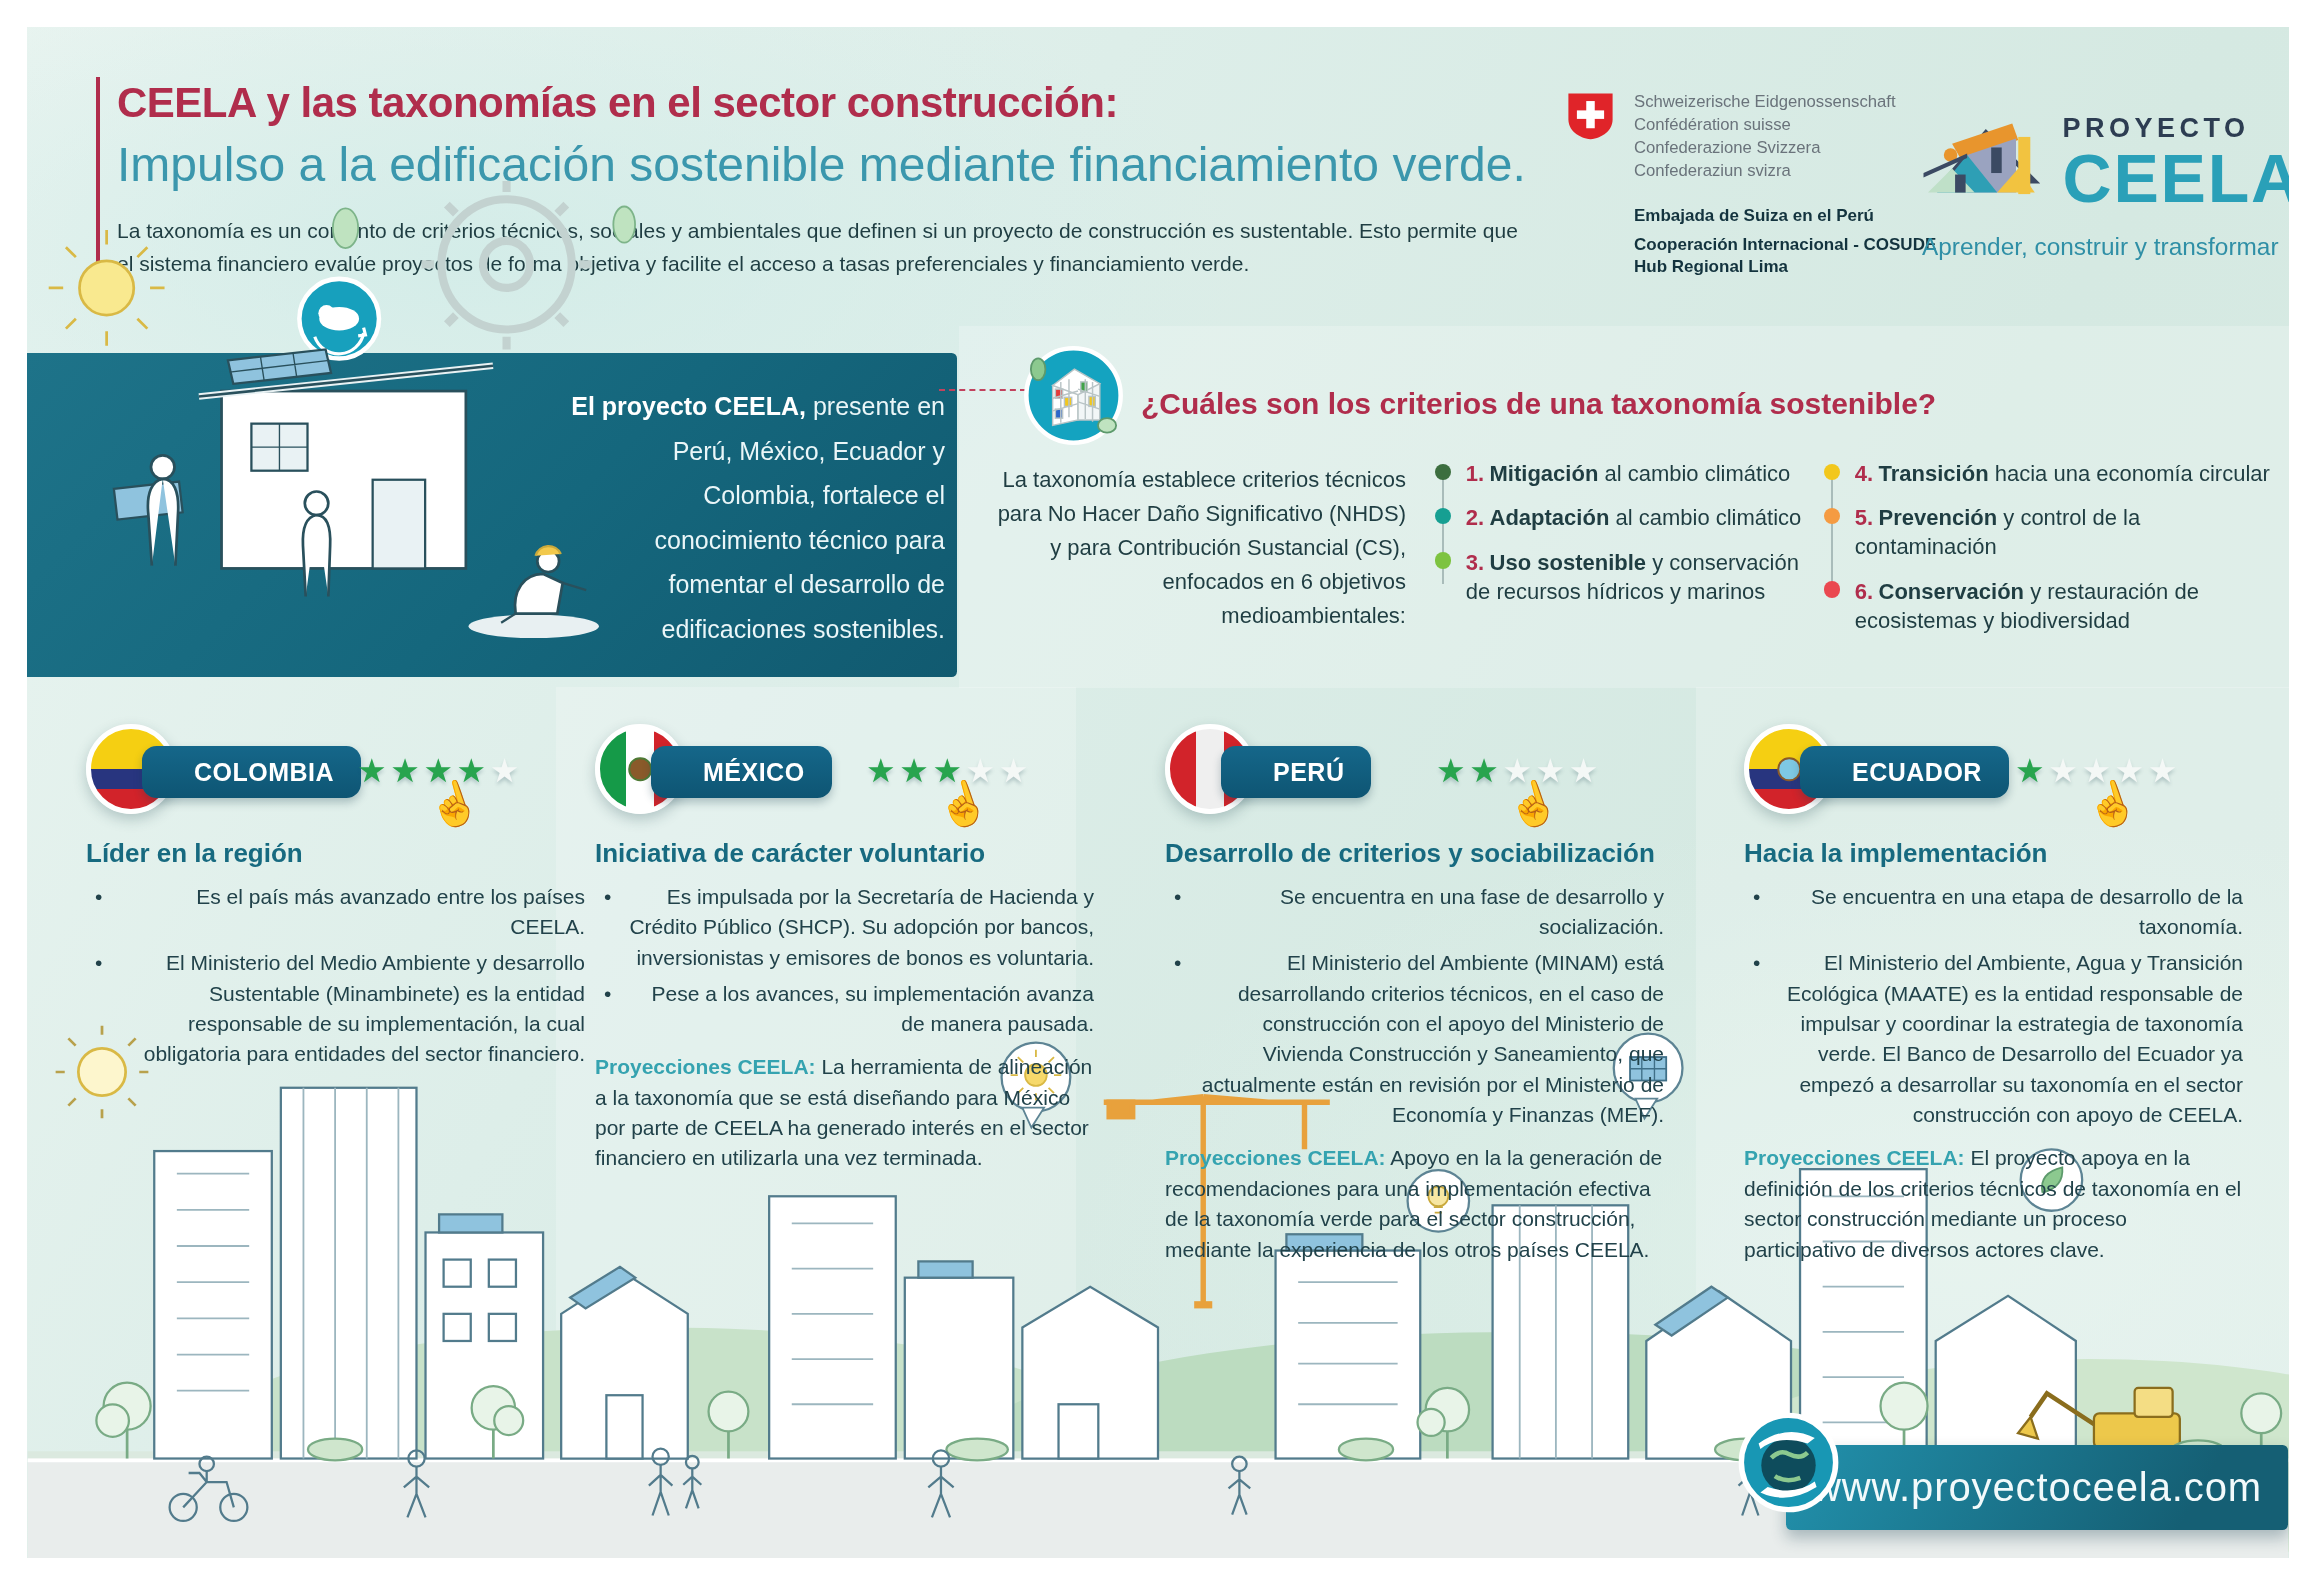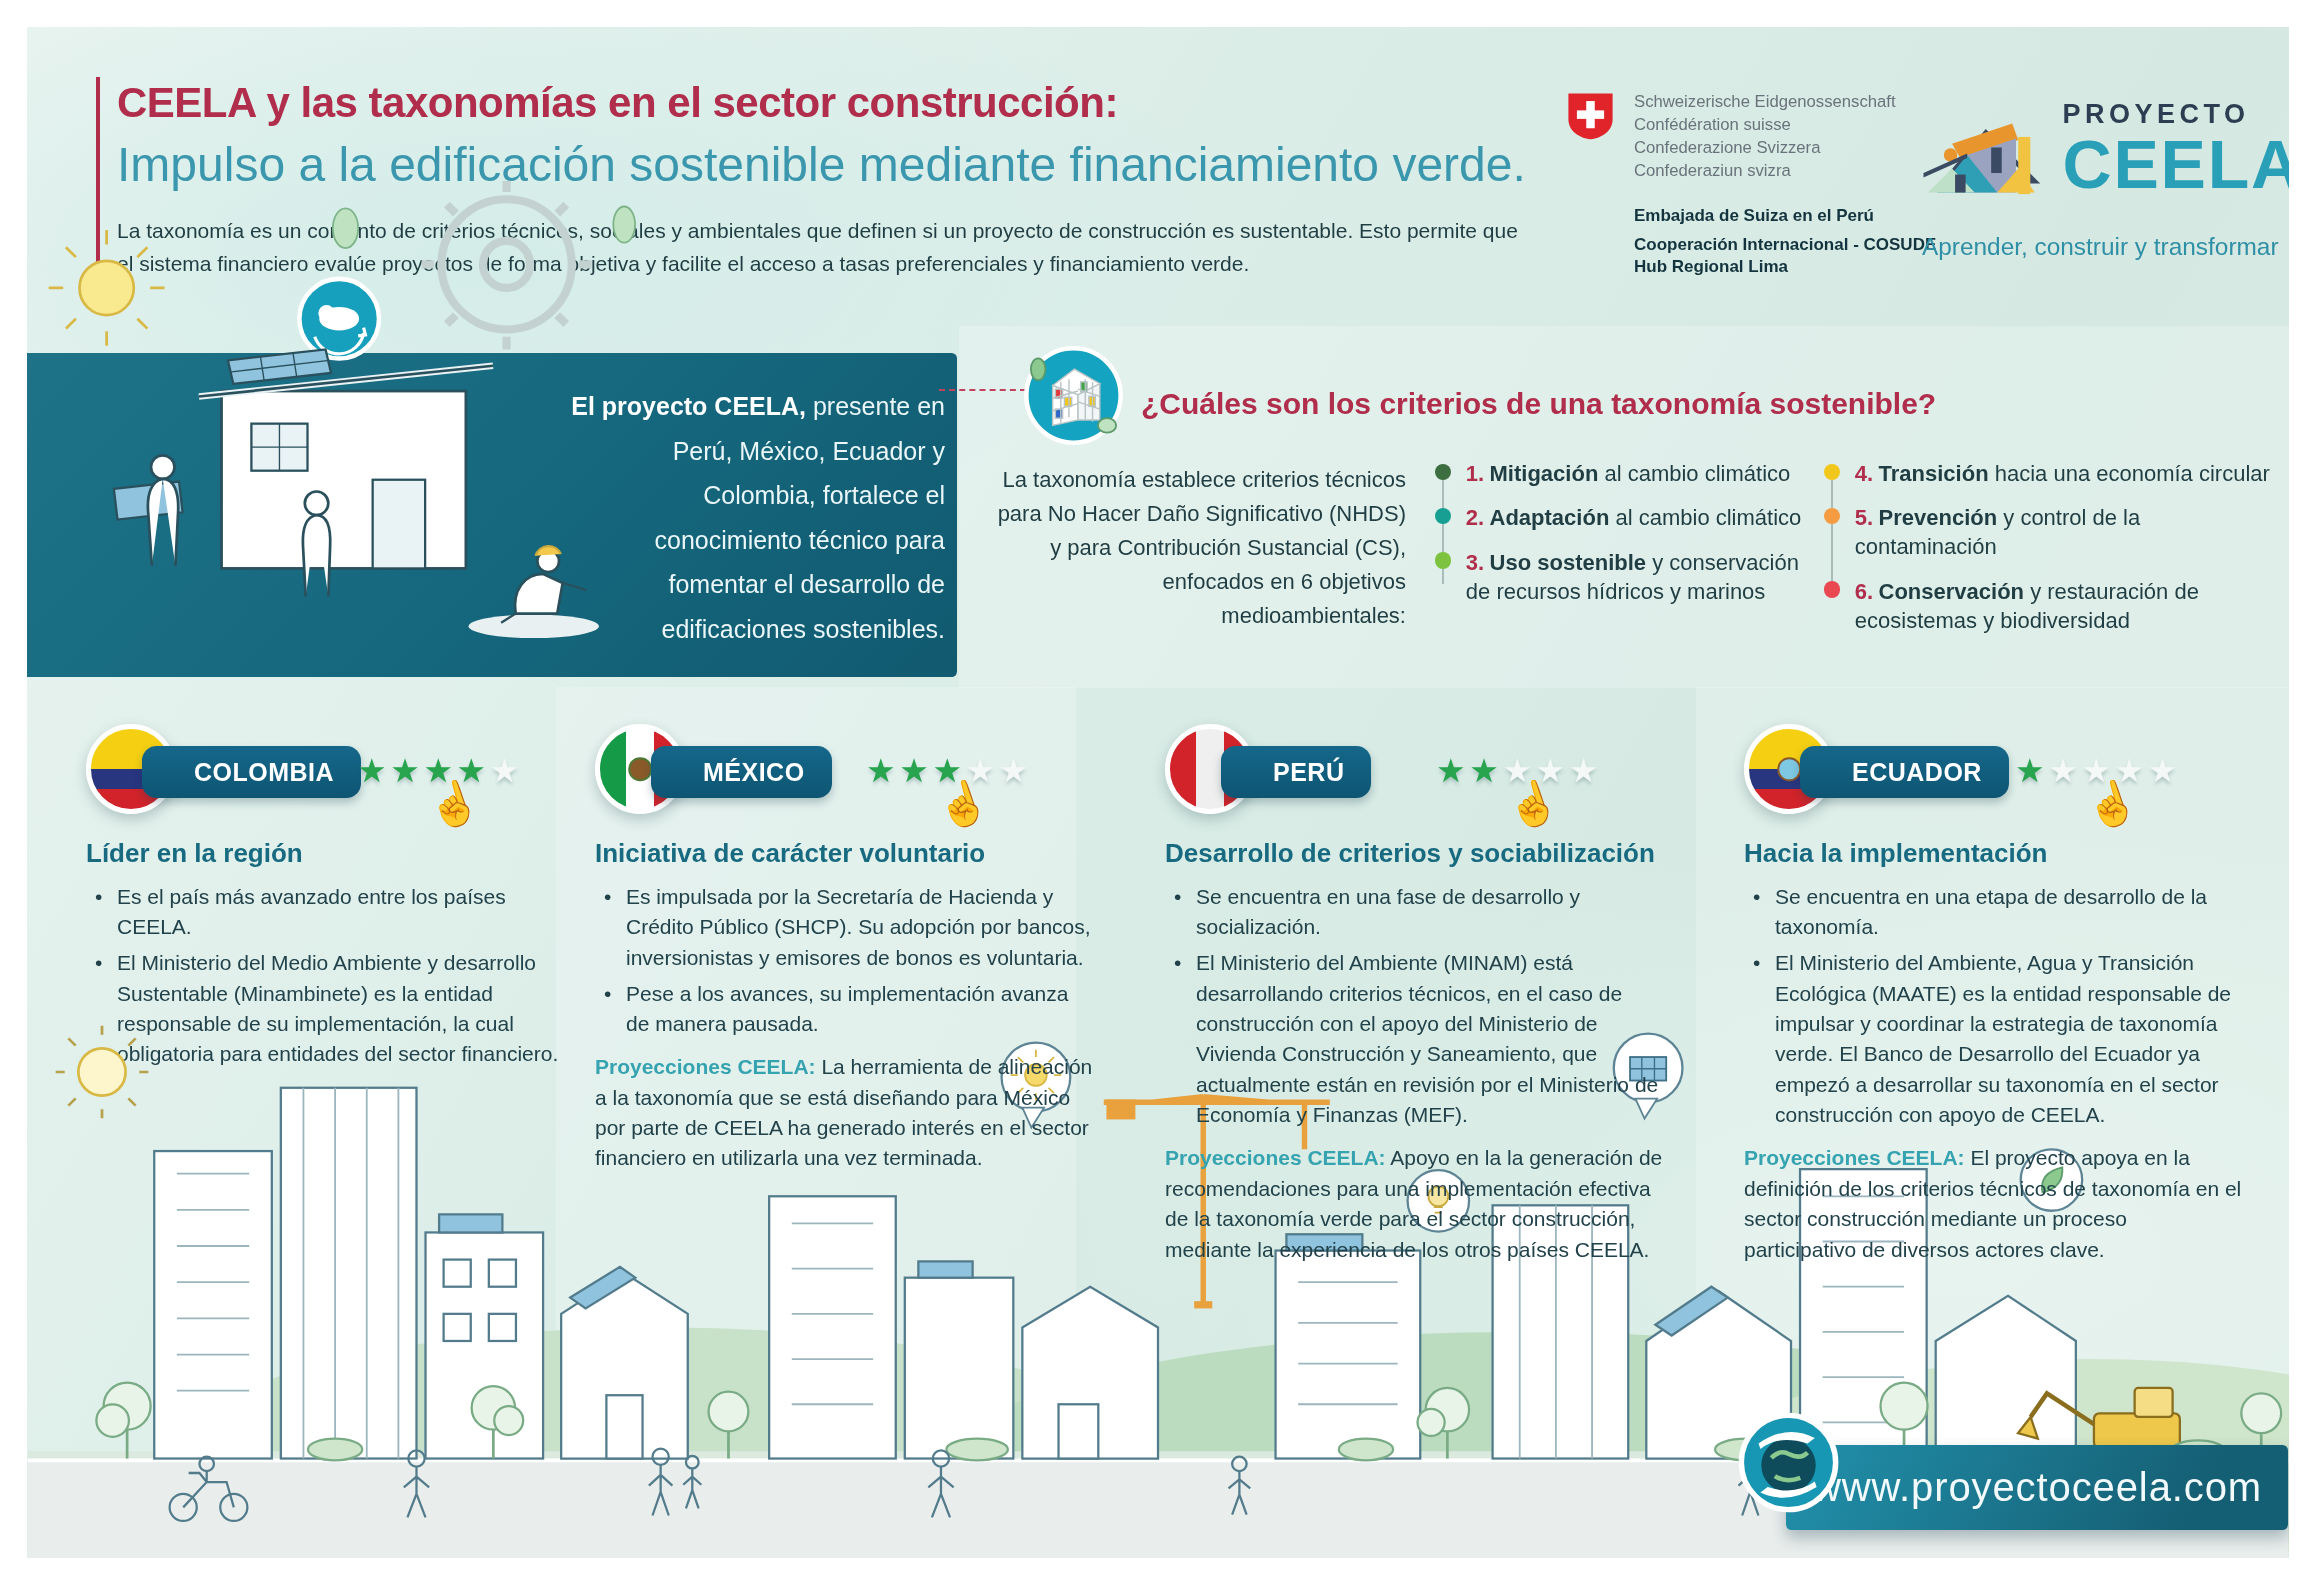--- a/index.html
+++ b/index.html
@@ -22,21 +22,21 @@
   .h-intro { position:absolute; left:90px; top:188px; width:1411px; font-size:21px; line-height:1.55; color:#1f3d42; font-weight:500; }
 
   .swiss { position:absolute; left:1538px; top:63px; width:380px; }
   .swiss-row { display:flex; }
   .swiss-shield { width:51px; height:51px; flex:0 0 51px; margin-right:18px; }
   .swiss-lines { font-size:16.7px; color:#6a737b; line-height:1.38; }
   .swiss-bold1 { margin-top:23.5px; margin-left:69px; font-size:17px; font-weight:700; color:#13333e; }
   .swiss-bold2 { margin-top:8px; margin-left:69px; font-size:17px; font-weight:700; color:#13333e; line-height:1.3; }
 
   .ceela-logo { position:absolute; left:1895px; top:72px; width:380px; }
-  .ceela-top { display:flex; align-items:flex-start; }
+  .ceela-top { display:flex; align-items:center; }
   .ceela-house { width:154px; height:127px; }
   .ceela-words { margin-left:12.7px; }
   .ceela-proyecto { font-size:27px; font-weight:700; color:#2d3d52; letter-spacing:4.5px; }
   .ceela-name { font-size:68px; font-weight:700; color:#2aa0b8; letter-spacing:1.8px; line-height:1.0; }
   .ceela-tagline { margin-top:7.2px; font-size:24.4px; color:#2f8fa6; }
 
   
   .teal-band { position:absolute; left:0px; top:326px; width:930px; height:324px;
     background:linear-gradient(135deg,#1e7389 0%, #15677d 55%, #115a70 100%);
     border-radius:0 5.4px 5.4px 0; }
@@ -78,21 +78,21 @@
   .emblem-ec { background:#7ec8e3; border:2.7px solid #8a5a2a; }
   .pill { position:absolute; left:56px; top:22px; height:52px; padding:0 27px 0 52px;
     background:linear-gradient(#15678a,#0e5573); border-radius:14.5px; display:flex; align-items:center;
     box-shadow:0 4.5px 9px rgba(20,60,75,.28); }
   .pill span { color:#ffffff; font-weight:700; font-size:25px; letter-spacing:0.5px; }
   .stars { position:absolute; left:271px; top:27px; font-size:33px; letter-spacing:3.6px; white-space:nowrap; }
   .star { color:#f4f8f6; text-shadow:0 2.7px 3.6px rgba(40,80,90,.25); }
   .star.on { color:#28a44e; }
   .hand { position:absolute; left:342px; top:56px; font-size:42px; color:#7d93a0; transform:rotate(-18deg); }
   .col-sub { font-size:26px; font-weight:700; color:#176a80; margin:7.2px 0 12.7px 0; }
-  .col ul { list-style:none; }
+  .col ul { list-style:none;text-align:right; }
   .col li { position:relative; padding-left:31px; font-size:21px; line-height:1.45; color:#21424a; font-weight:500; margin-bottom:5.4px; }
   .col li::before { content:"•"; position:absolute; left:9px; color:#21424a; }
   .projection { margin-top:12.7px; font-size:21px; line-height:1.45; color:#21424a; font-weight:500; }
   .plabel { color:#35a3b0; font-weight:700; }
 
   .sun-deco { position:absolute; left:25px; top:995px; width:100px; height:100px; }
 
   
   .city { position:absolute; left:0; bottom:0; width:2262px; height:633px; }
 

